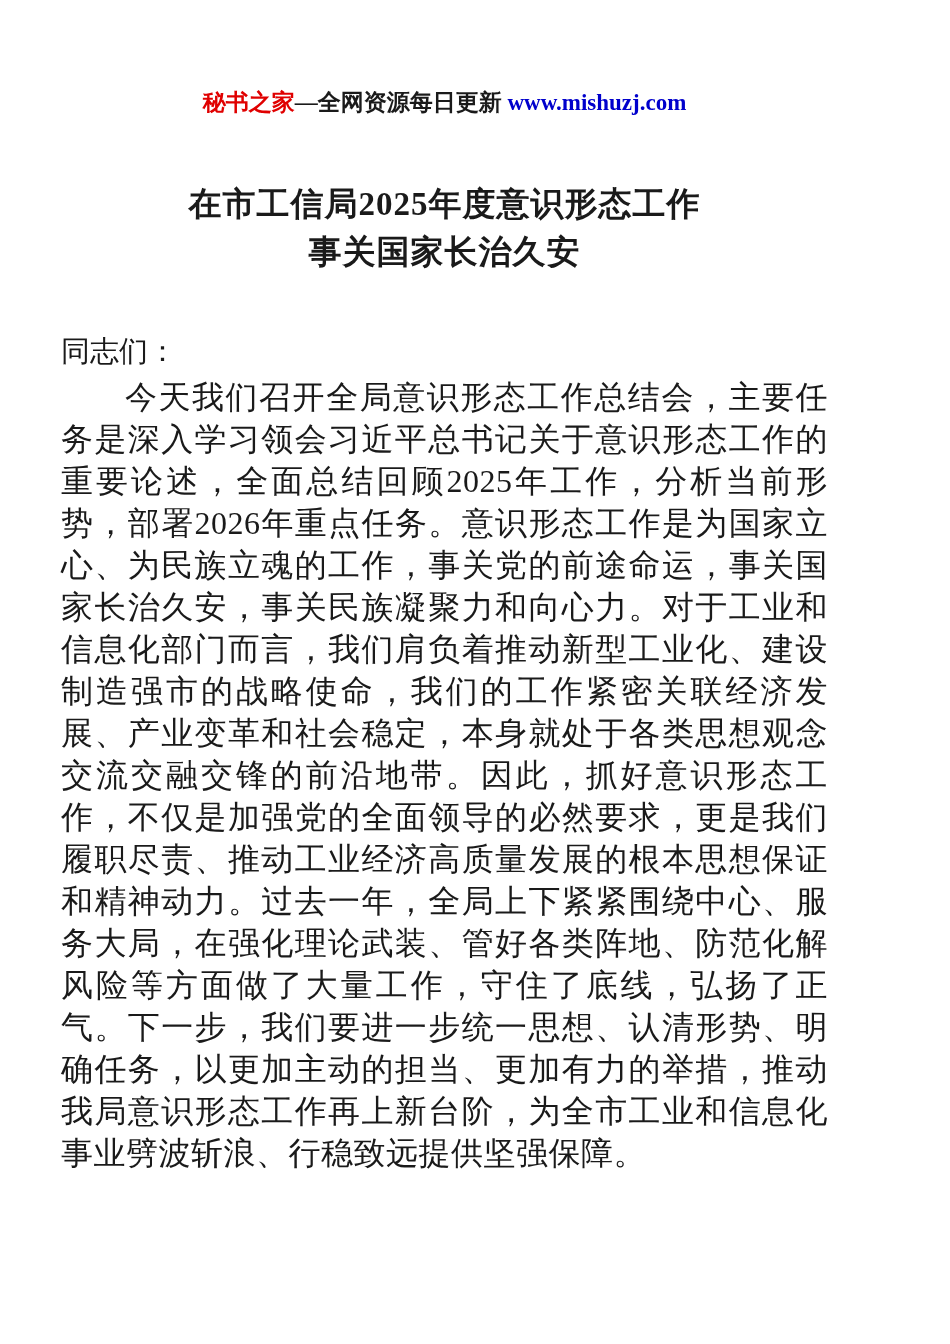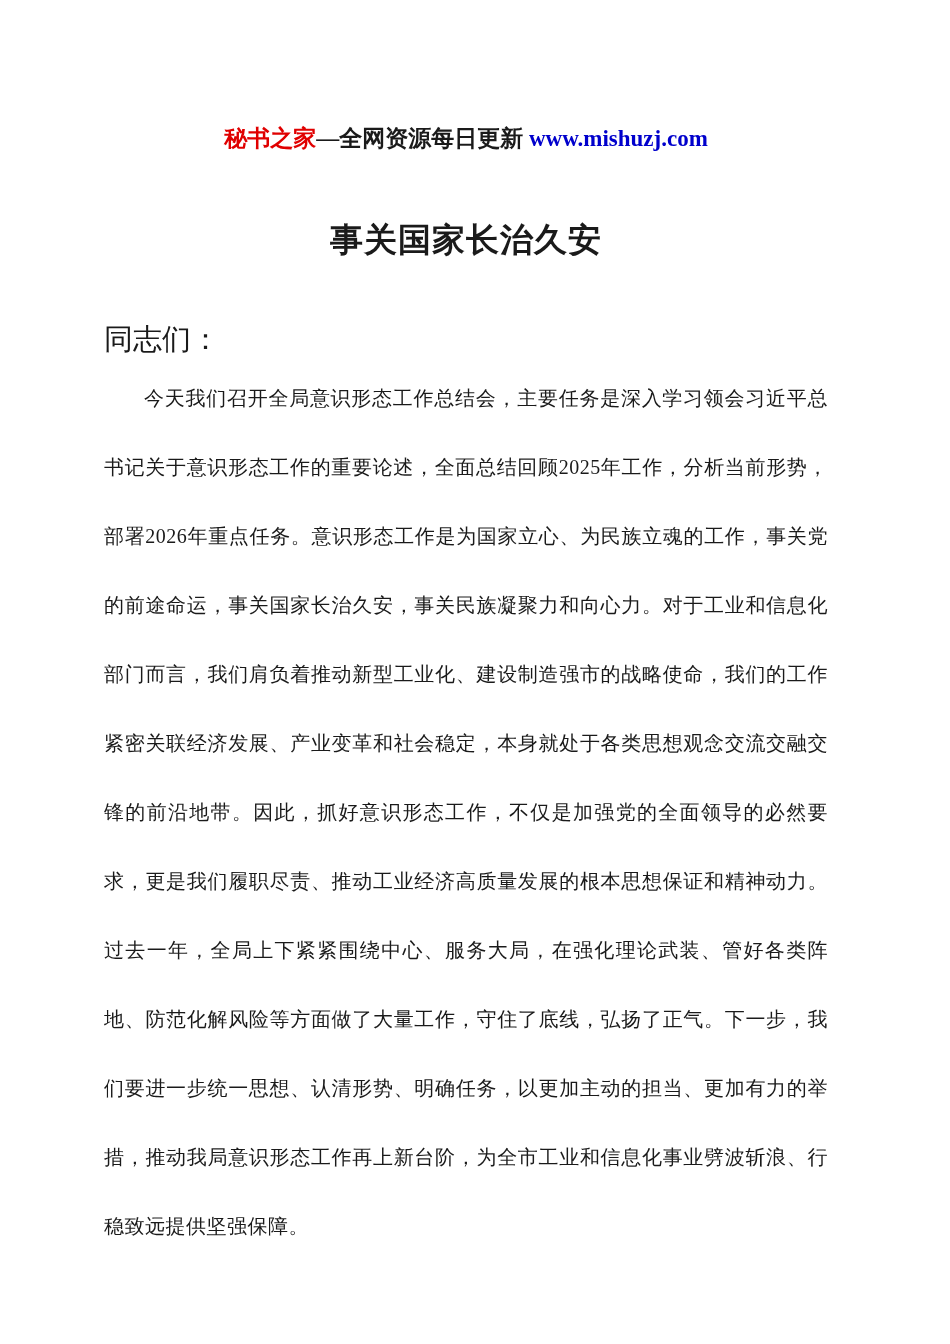--- a/index.html
+++ b/index.html
@@ -5,22 +5,21 @@
   * { margin: 0; padding: 0; box-sizing: border-box; }
   html, body { background: #ffffff; }
   body {
     width: 950px;
     min-height: 1344px;
     margin: 0 auto;
     font-family: "Liberation Serif", serif;
     color: var(--text, #1a1a1a);
   }
   .doc {
-    padding: 88px 122px 80px 104px;
-    margin-top: 36px;
+    padding: 88px 122px 80px 61px;
   }
   .header {
     text-align: center;
     font-size: 23px;
     line-height: 30px;
     font-weight: bold;
     white-space: nowrap;
   }
   .brand { color: var(--brand-red, #e00000); }
   .mid   { color: var(--text, #1a1a1a); }
@@ -34,39 +33,40 @@
     color: var(--text, #1a1a1a);
   }
   .title .tl { display: block; letter-spacing: 1px; }
   .salutation {
     margin-top: 50px;
     font-size: 29px;
     line-height: 50px;
     color: var(--text, #1a1a1a);
   }
   .para {
-    font-size: 20px;
-    line-height: 69px;
+    font-size: 32px;
+    line-height: 42px;
     color: var(--text, #1a1a1a);
     text-align: justify;
     text-justify: inter-ideograph;
     text-indent: 2em;
     letter-spacing: 0.5px;
   }
 </style>
 </head>
 <body style="background: rgb(255, 255, 255);">
 
 <div class="doc">
 
   <div class="header">
     <span class="brand">秘书之家</span><span class="mid">—全网资源每日更新 </span><span class="url">www.mishuzj.com</span>
   </div>
 
   <h1 class="title">
+    <span class="tl">在市工信局2025年度意识形态工作</span>
     <span class="tl">事关国家长治久安</span>
   </h1>
 
   <p class="salutation">同志们：</p>
 
   <p class="para">今天我们召开全局意识形态工作总结会，主要任务是深入学习领会习近平总书记关于意识形态工作的重要论述，全面总结回顾2025年工作，分析当前形势，部署2026年重点任务。意识形态工作是为国家立心、为民族立魂的工作，事关党的前途命运，事关国家长治久安，事关民族凝聚力和向心力。对于工业和信息化部门而言，我们肩负着推动新型工业化、建设制造强市的战略使命，我们的工作紧密关联经济发展、产业变革和社会稳定，本身就处于各类思想观念交流交融交锋的前沿地带。因此，抓好意识形态工作，不仅是加强党的全面领导的必然要求，更是我们履职尽责、推动工业经济高质量发展的根本思想保证和精神动力。过去一年，全局上下紧紧围绕中心、服务大局，在强化理论武装、管好各类阵地、防范化解风险等方面做了大量工作，守住了底线，弘扬了正气。下一步，我们要进一步统一思想、认清形势、明确任务，以更加主动的担当、更加有力的举措，推动我局意识形态工作再上新台阶，为全市工业和信息化事业劈波斩浪、行稳致远提供坚强保障。</p>
 
 </div>
 
 </body></html>

